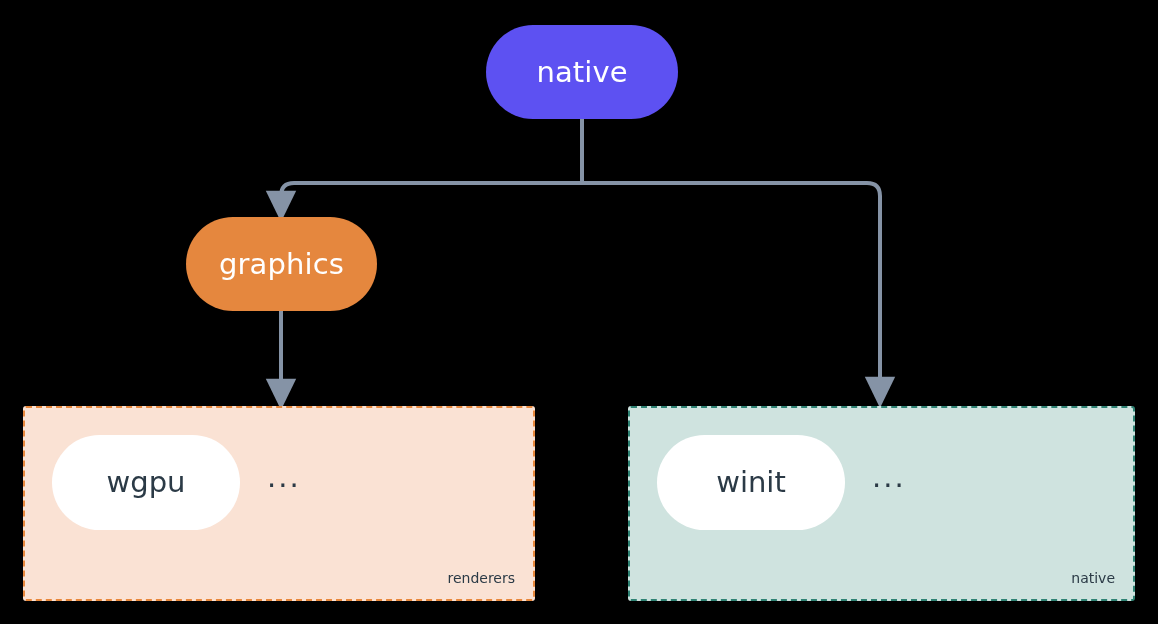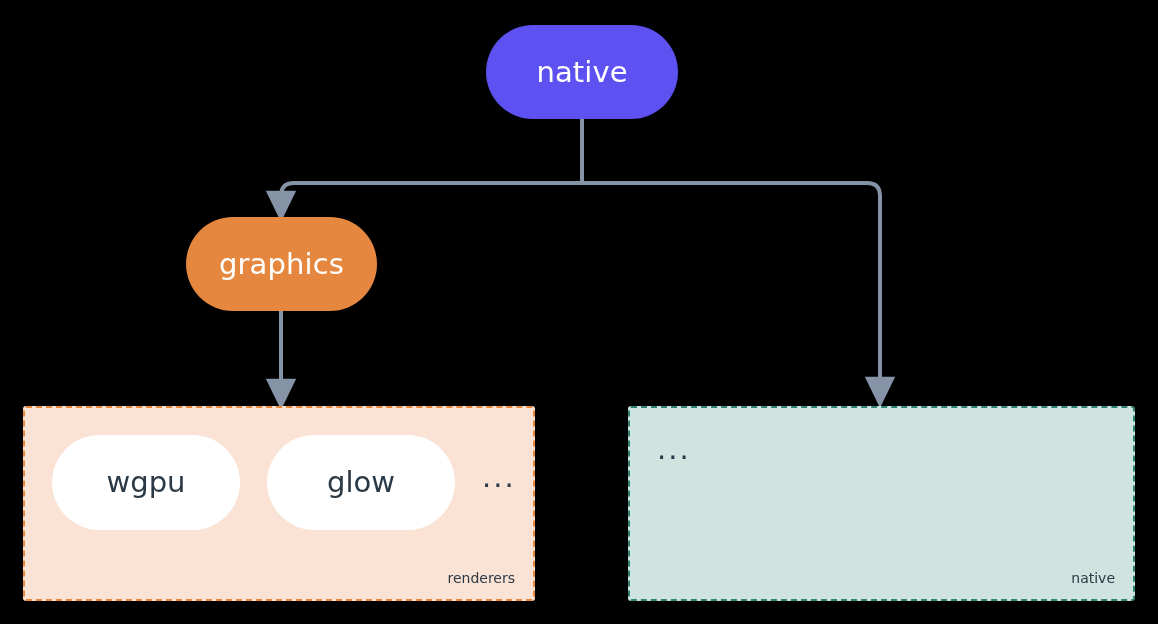--- a/index.html
+++ b/index.html
@@ -162,28 +162,28 @@
 
   <div class="node node-graphics">
     <span class="node-label">graphics</span>
   </div>
 
   <div class="group group-renderers">
     <div class="leaf-row">
       <div class="leaf">
         <span class="leaf-label">wgpu</span>
       </div>
-      <div class="leaf">
-        <span class="leaf-label">glow</span>
-      </div>
       <span class="ellipsis">...</span>
     </div>
     <span class="group-label">renderers</span>
   </div>
 
   <div class="group group-shells">
     <div class="leaf-row">
+      <div class="leaf">
+        <span class="leaf-label">winit</span>
+      </div>
       <span class="ellipsis">...</span>
     </div>
     <span class="group-label">native</span>
   </div>
 
 </div>
 
 </body></html>

